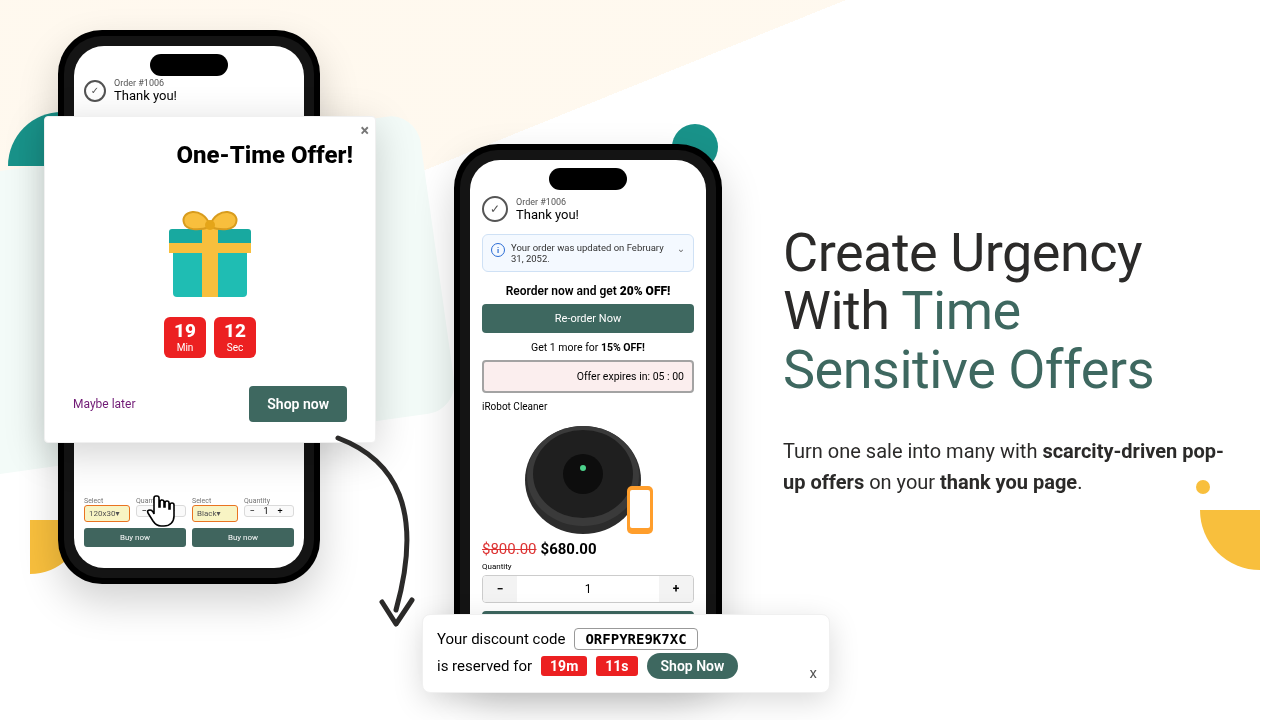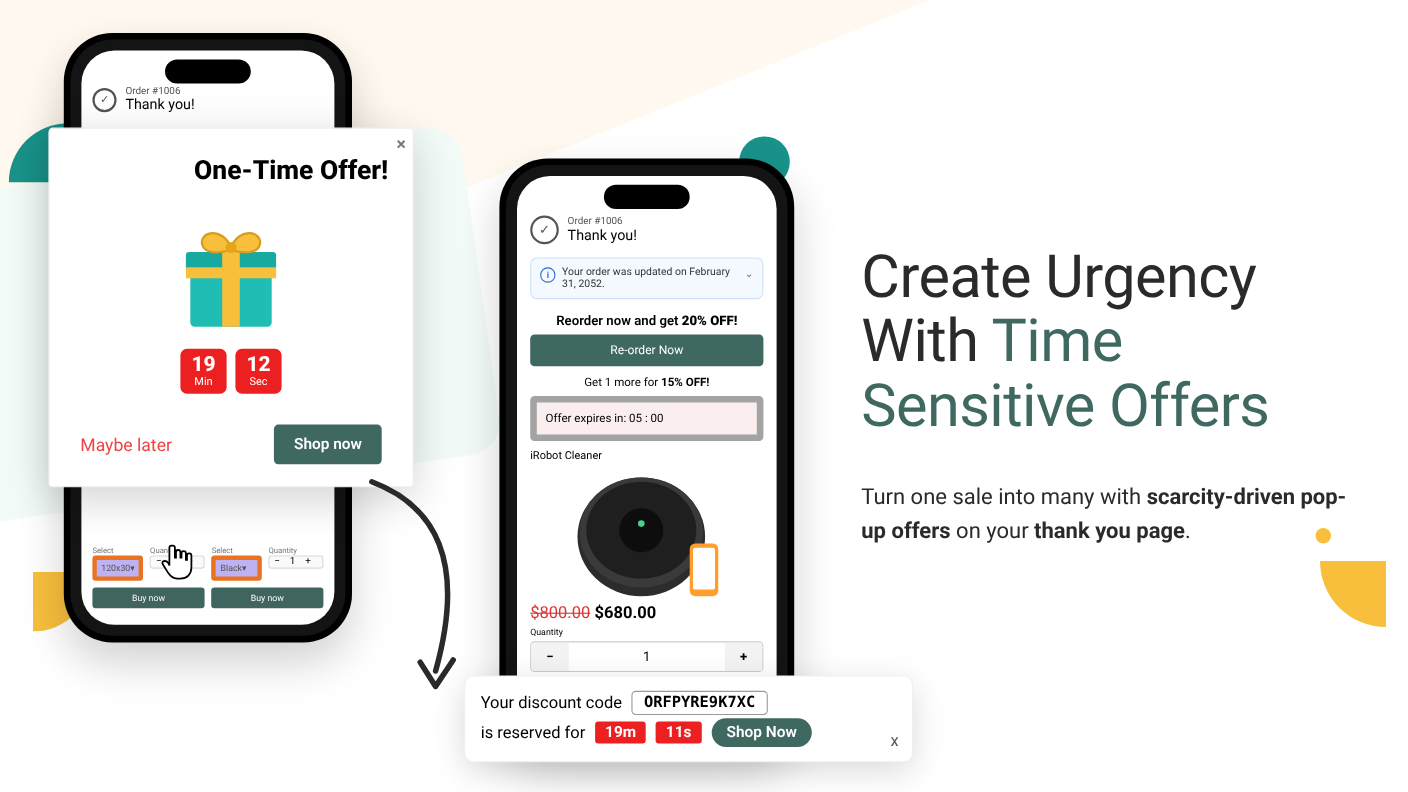--- a/index.html
+++ b/index.html
@@ -23,59 +23,59 @@
 
 
 .phone{position:absolute;border-radius:44px;background:#000;box-shadow:0 18px 40px rgba(0,0,0,0.18)}
 .phone .bezel{position:absolute;inset:6px;border-radius:38px;background:#141414}
 .phone .screen{position:absolute;inset:16px;border-radius:30px;background:#fff;overflow:hidden}
 .island{position:absolute;top:8px;left:50%;transform:translateX(-50%);width:78px;height:22px;border-radius:20px;background:#000}
 
 
 .dim-area{filter:grayscale(10%) brightness(0.98)}
 .miniRow{display:flex;gap:6px;margin-top:10px}
-.miniSel{flex:1;background:#c4b5fd;border:4px solid #f97316;border-radius:3px;font-size:8px;padding:3px 4px;display:flex;align-items:center;justify-content:flex-start;color:#555}
+.miniSel{flex:1;background:#fef9c3;border:1px solid #f97316;border-radius:3px;font-size:8px;padding:3px 4px;display:flex;align-items:center;justify-content:flex-start;color:#555}
 .miniQty{display:flex;align-items:center;background:#fff;border:1px solid #dedede;border-radius:3px;font-size:9px}
 .miniQty span{width:14px;text-align:center}
 .buyRow{display:flex;gap:6px;margin-top:6px}
 .buyRow div{flex:1;background:var(--green);color:#fff;font-size:8px;text-align:center;padding:5px 0;border-radius:3px}
 
 
 .popup{position:absolute;background:#fff;border-radius:4px;border:1px solid #f0f0f0;box-shadow:0 10px 40px rgba(0,0,0,0.18);padding:16px 22px 20px}
 .popup .x{position:absolute;top:4px;right:6px;font-size:16px;color:#777;font-weight:700}
 .popup h3{margin:8px 0 6px;text-align:right;font-size:24px;font-weight:800}
 .popup p.sub1{margin:0;text-align:center;font-size:14px;line-height:1.4}
 .gift-wrap{display:flex;justify-content:center;margin:22px 0 14px}
 .timers{display:flex;justify-content:center;gap:8px;margin:14px 0 28px}
 .tbox{background:var(--red);color:#fff;border-radius:6px;width:42px;padding:4px 0 5px;text-align:center}
 .tbox .n{font-size:19px;font-weight:800;line-height:1}
 .tbox .u{font-size:10px;margin-top:2px}
 .popup .foot{display:flex;align-items:center;justify-content:space-between;padding:0 6px}
-.maybe{color:#ef4444;font-size:16px}
+.maybe{color:#701a75;font-size:12px}
 .shop{background:var(--green);color:#fff;font-size:14px;font-weight:600;padding:10px 18px;border-radius:4px}
 
 
 .cursor{position:absolute;width:30px;height:34px}
 
 
 .arrow{position:absolute}
 
 
 .rScreen{font-size:11px}
 .checkRow{display:flex;align-items:center;gap:8px;padding:10px 12px 6px}
 .circ{width:22px;height:22px;border-radius:50%;border:2px solid #555;display:flex;align-items:center;justify-content:center;font-size:12px;color:#555}
 .orderTxt .l1{font-size:9px;color:#555}
 .orderTxt .l2{font-size:13px;font-weight:400}
 .alert{margin:6px 12px;border:1px solid #cfe1f5;background:#f4f9ff;border-radius:6px;padding:7px 26px 7px 28px;position:relative;font-size:9.5px;color:#333}
 .alert .i{position:absolute;left:8px;top:8px;width:12px;height:12px;border:1.5px solid #2a6cd4;border-radius:50%;display:flex;align-items:center;justify-content:center;color:#2a6cd4;font-size:8px;font-weight:700}
 .alert .chev{position:absolute;right:8px;top:8px;color:#6b6b6b}
 .reorder{margin:12px 12px 0;text-align:center;font-size:12px;font-weight:600}
 .btnG{margin:6px 12px 0;background:var(--green);color:#fff;text-align:center;padding:8px 0;border-radius:4px;font-size:11px}
 .get1{margin:8px 12px 0;text-align:center;font-size:10.5px}
-.expire{margin:6px 12px 0;background:#fbeeee;border:6px solid #a3a3a3;padding:8px;text-align:left;font-size:10.5px;border-radius:4px}
+.expire{margin:6px 12px 0;background:#fbeeee;border:2px solid #a3a3a3;padding:8px;text-align:right;font-size:10.5px;border-radius:4px}
 .pname{margin:8px 12px 0;font-size:10px;text-align:left}
 .pimg{display:flex;justify-content:center;margin:4px 0 2px}
 .price{margin:2px 12px 0;font-size:15px}
 .price .old{color:#d33;text-decoration:line-through;margin-right:4px}
 .qlbl{margin:4px 12px 0;font-size:8px}
 .stepper{margin:4px 12px 0;display:flex;border:1px solid #ccc;border-radius:4px;overflow:hidden;font-size:12px;background:#fff}
 .stepper div{flex:1;text-align:center;padding:6px 0}
 .stepper div:first-child,.stepper div:last-child{background:#f3f3f3;font-weight:700;flex:0 0 34px}
 .buyN{margin:8px 12px 0;background:var(--green);color:#fff;text-align:center;padding:8px 0;border-radius:4px;font-size:11px}
 

